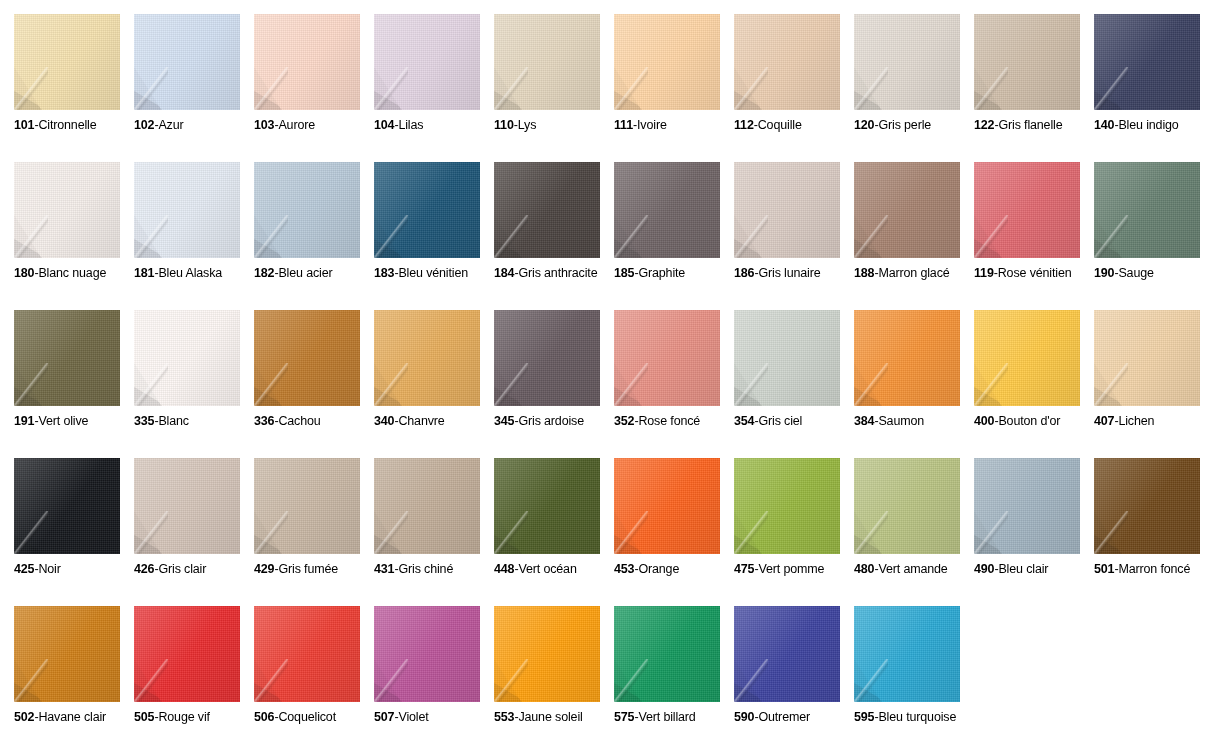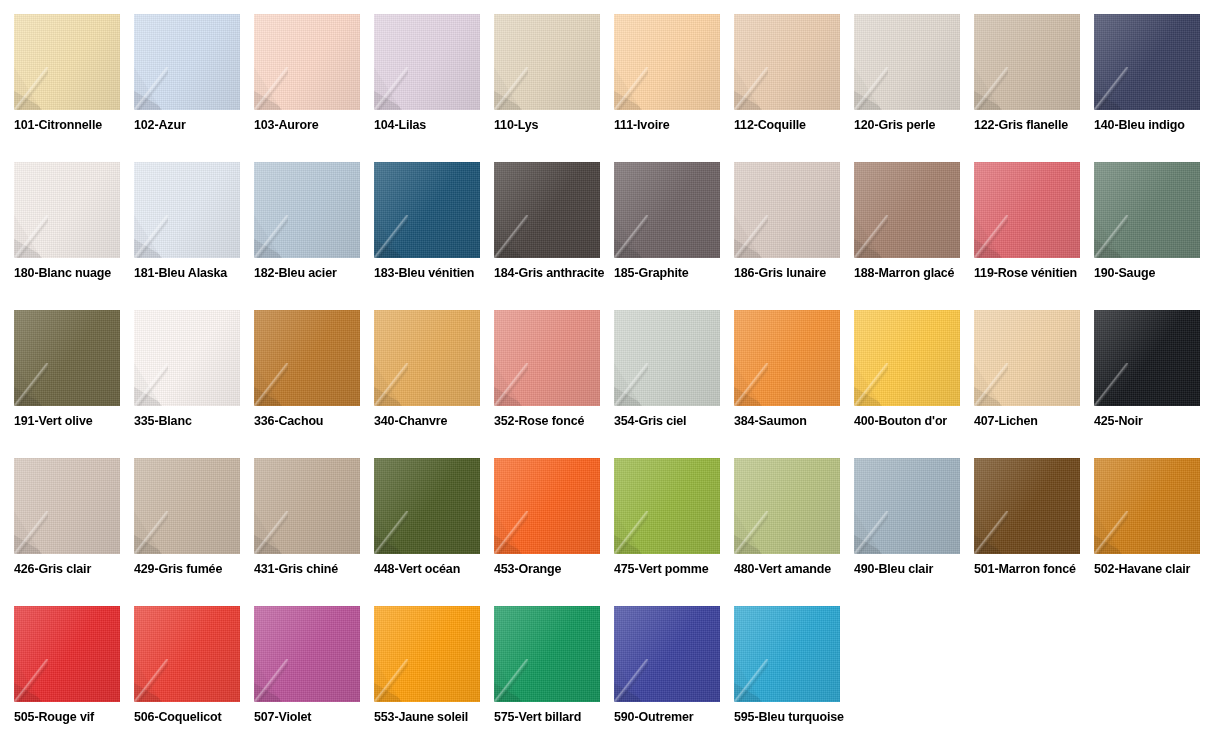--- a/index.html
+++ b/index.html
@@ -133,21 +133,21 @@
     font-size: 12.5px;
     line-height: 15px;
     color: #000000;
     white-space: nowrap;
     letter-spacing: -0.15px;
   }
   .swatch-code {
     font-weight: bold;
   }
   .swatch-name {
-    font-weight: bold;
+    font-weight: normal;
   }
 </style>
 </head>
 <body>
 
 <div id="swatch-grid">
     <div class="swatch-cell">
       <div class="sample" style="--c: #EDD9A8;">
         <div class="sheet-back"></div>
         <div class="fold-shadow"></div>
@@ -357,20 +357,29 @@
     <div class="swatch-cell">
       <div class="sample" style="--c: #DFA757;">
         <div class="sheet-back"></div>
         <div class="fold-shadow"></div>
         <div class="sheet-front"></div>
         <div class="fold-edge"></div>
       </div>
       <div class="swatch-label"><span class="swatch-code">340</span><span class="swatch-name">-Chanvre</span></div>
     </div>
     <div class="swatch-cell">
+      <div class="sample" style="--c: #63565C;">
+        <div class="sheet-back"></div>
+        <div class="fold-shadow"></div>
+        <div class="sheet-front"></div>
+        <div class="fold-edge"></div>
+      </div>
+      <div class="swatch-label"><span class="swatch-code">345</span><span class="swatch-name">-Gris ardoise</span></div>
+    </div>
+    <div class="swatch-cell">
       <div class="sample" style="--c: #E08B80;">
         <div class="sheet-back"></div>
         <div class="fold-shadow"></div>
         <div class="sheet-front"></div>
         <div class="fold-edge"></div>
       </div>
       <div class="swatch-label"><span class="swatch-code">352</span><span class="swatch-name">-Rose foncé</span></div>
     </div>
     <div class="swatch-cell">
       <div class="sample" style="--c: #C8CEC7;">

